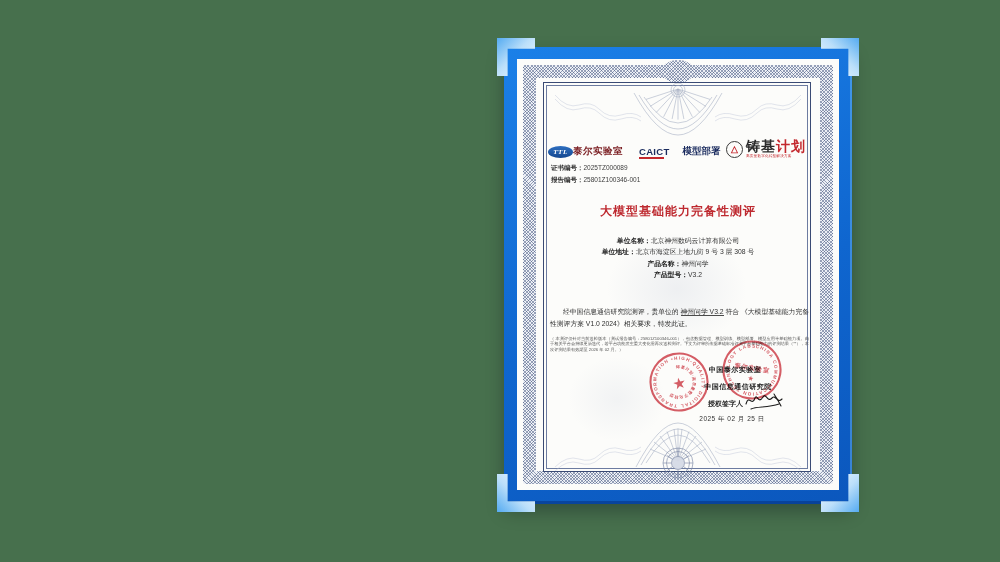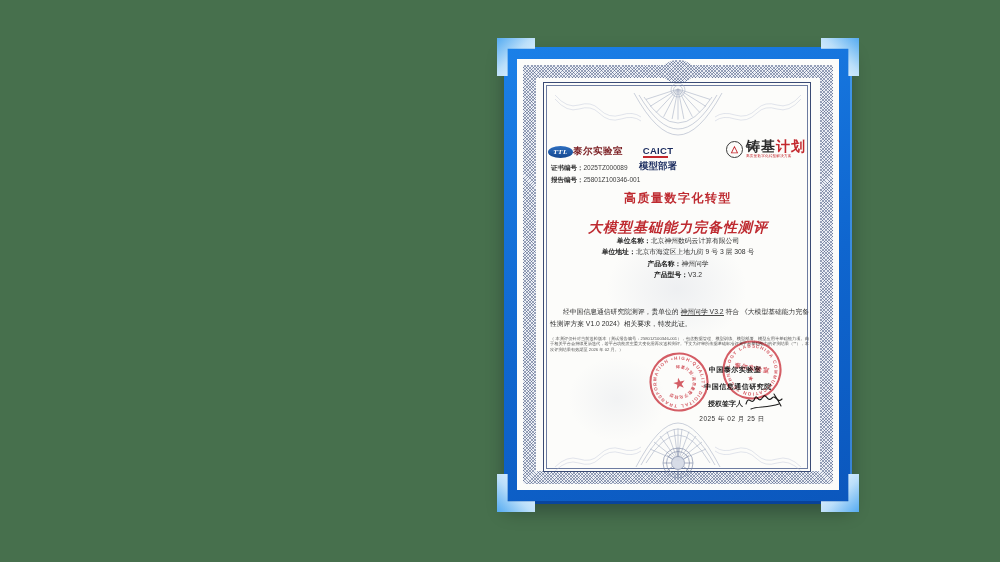--- a/index.html
+++ b/index.html
@@ -39,41 +39,41 @@
          background:radial-gradient(closest-side, rgba(150,162,190,.14), transparent 70%); }
   .wm2 { position:absolute; left:30px; top:280px; width:140px; height:120px;
          background:radial-gradient(closest-side, rgba(150,162,190,.10), transparent 70%); }
 
   
   .logo-ttl { position:absolute; left:31px; top:85px; height:15px; display:flex; align-items:center; gap:0; z-index:2; }
   .ttl-oval { width:25px; height:12px; border-radius:50%; background:linear-gradient(180deg,#2E6FC0,#14478F);
               color:#fff; font-style:italic; font-weight:700; font-size:7px; display:flex; align-items:center;
               justify-content:center; letter-spacing:.5px; font-family:"Liberation Serif", serif; }
   .ttl-name { font-weight:700; font-size:9.5px; color:#7C2024; letter-spacing:.5px; }
-  .logo-caict { position:absolute; left:122px; top:86px; display:flex; align-items:center; gap:4px; z-index:2;flex-direction:column; }
+  .logo-caict { position:absolute; left:122px; top:86px; display:flex; align-items:center; gap:13px; z-index:2; }
   .caict-en { font-size:9.5px; font-weight:800; color:#1A2B5E; letter-spacing:.3px; position:relative; }
   .caict-en::after { content:""; position:absolute; left:0; bottom:-2px; width:82%; height:1.8px; background:#C3282E; }
   .caict-cn { font-size:9.5px; font-weight:700; color:#1A2B5E; }
   .logo-zhuji { position:absolute; left:209px; top:82px; display:flex; gap:3px; align-items:flex-start; z-index:2; }
   .zhuji-badge { width:17px; height:17px; border:1.4px solid #3c3c3c; border-radius:50%;
                  display:flex; align-items:center; justify-content:center; }
   .zhuji-glyph { color:#C3282E; font-size:9px; font-weight:700; line-height:1; }
   .zhuji-col { display:flex; flex-direction:column; }
   .zhuji-title { font-size:14px; font-weight:700; letter-spacing:1px; line-height:11px; }
   .zhuji-dark { color:#2B2B2B; } .zhuji-red { color:#C3282E; }
   .zhuji-tagline { font-size:3.6px; color:#C3282E; margin-top:1.5px; letter-spacing:.2px; }
 
   
   .meta { position:absolute; left:34px; top:103px; font-size:6.5px; color:#3D3D3D; line-height:12px; z-index:2; }
   .meta b { font-weight:700; color:#2E2E2E; }
 
   
   .title1, .title2 { position:absolute; left:0; right:0; text-align:center; font-weight:800; color:#BE2A30; z-index:2; }
   .title1 { top:131px; font-size:12px; letter-spacing:1.5px; }
-  .title2 { top:160px; font-size:14px; letter-spacing:1px;font-style:italic; }
+  .title2 { top:144px; font-size:12px; letter-spacing:1px; }
 
   
   .fields { position:absolute; left:0; right:0; top:176px; text-align:center; font-size:6.8px;
             line-height:11.4px; color:#333; z-index:2; }
   .flabel { font-weight:700; color:#1E1E1E; }
 
   
   .bodytext { position:absolute; left:33px; right:30px; top:247px; font-size:6.8px; line-height:11.5px;
               color:#2F2F2F; text-align:justify; text-indent:13px; z-index:2; }
   .u { border-bottom:.6px solid #4a4a4a; }
@@ -192,21 +192,20 @@
           <span class="zhuji-title"><span class="zhuji-dark">铸基</span><span class="zhuji-red">计划</span></span>
           <span class="zhuji-tagline">高质量数字化转型解决方案</span>
         </span>
       </div>
 
       <div class="meta">
         <div><b>证书编号：</b><span>2025TZ000089</span></div>
         <div><b>报告编号：</b><span>25801Z100346-001</span></div>
       </div>
 
-      <div class="title1">高质量数字化转型</div>
       <div class="title2">大模型基础能力完备性测评</div>
 
       <div class="fields">
         <div><span class="flabel">单位名称：</span><span>北京神州数码云计算有限公司</span></div>
         <div><span class="flabel">单位地址：</span><span>北京市海淀区上地九街 9 号 3 层 308 号</span></div>
         <div><span class="flabel">产品名称：</span><span>神州问学</span></div>
         <div><span class="flabel">产品型号：</span><span>V3.2</span></div>
       </div>
 
       <div class="bodytext">

